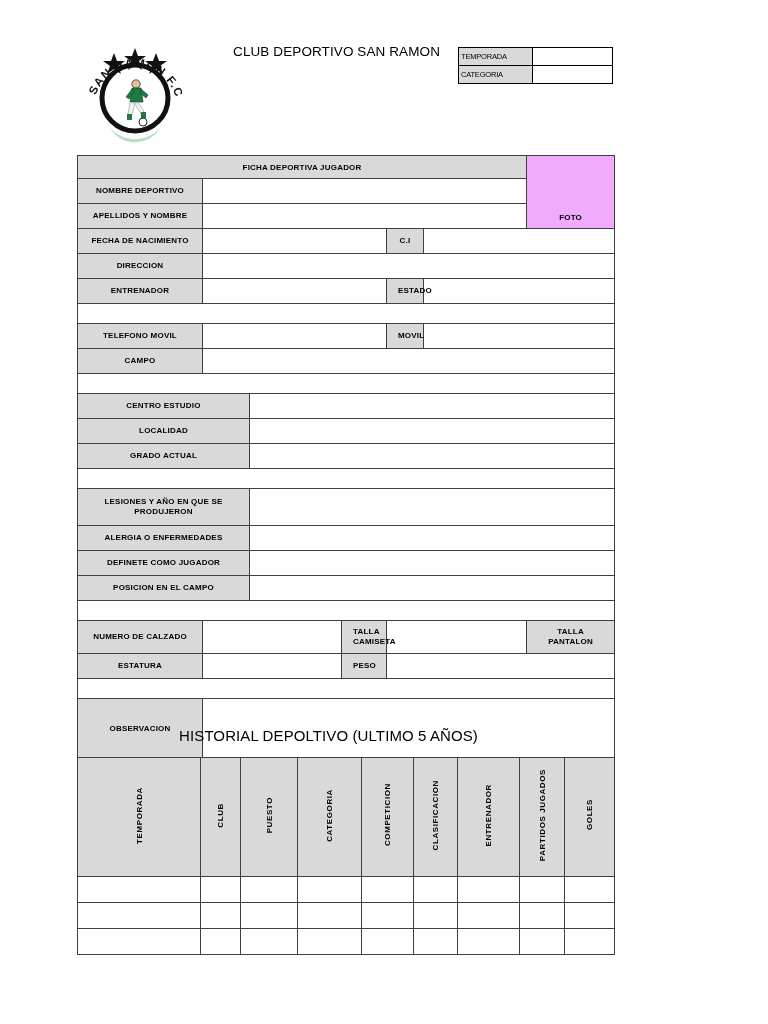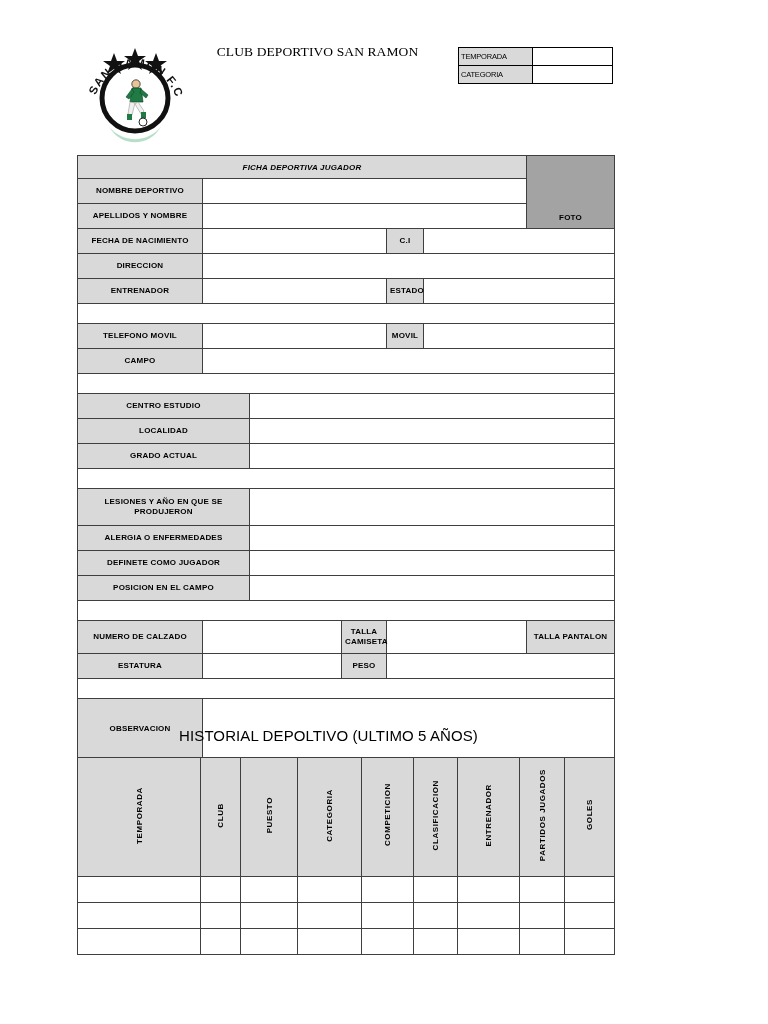--- a/index.html
+++ b/index.html
@@ -29,26 +29,25 @@
     width: 110px; height: 112px;
     border-radius: 50%;
     background: #ffffff;
   }
   .logo svg { display:block; width:110px; height:112px; }
 
   .club-title {
     position: absolute;
     left: 195px; top: 42px;
     width: 245px;
-    text-align: center;
+    text-align: right;
     font-size: 13.5px;
     line-height: 19px;
     font-weight: normal;
     letter-spacing: 0.1px;
-    font-family: Liberation Serif, serif;
   }
 
   .season-box {
     position: absolute;
     left: 458px; top: 47px;
     width: 155px;
     border-collapse: collapse;
   }
   .season-box td {
     border: 1px solid #000;
@@ -78,37 +77,36 @@
     padding: 0;
     height: 22px;
     font-size: 8px;
     font-weight: bold;
     letter-spacing: 0.2px;
   }
   .lbl {
     background: #d9d9d9;
     text-align: center;
     vertical-align: middle;
-    padding: 1px 3px !important;
+    padding: 1px 11px !important;
     line-height: 10px;
   }
   .fill { background: #ffffff; }
   .spacer td { background: #ffffff; height: 19px; border: 1px solid #3f3f3f; }
 
   .title-cell {
     background: #d9d9d9;
     text-align: center;
     font-size: 15px;
     font-weight: normal;
     letter-spacing: 0.2px;
     height: 27px;
-    font-style: italic;
   }
   .foto-cell {
-    background: #a3a3a3;
+    background: #f0abfc;
     text-align: center;
     vertical-align: bottom;
     font-size: 15px;
     font-weight: normal;
     padding-bottom: 6px !important;
   }
 
   
   .hist-title {
     position: absolute;

